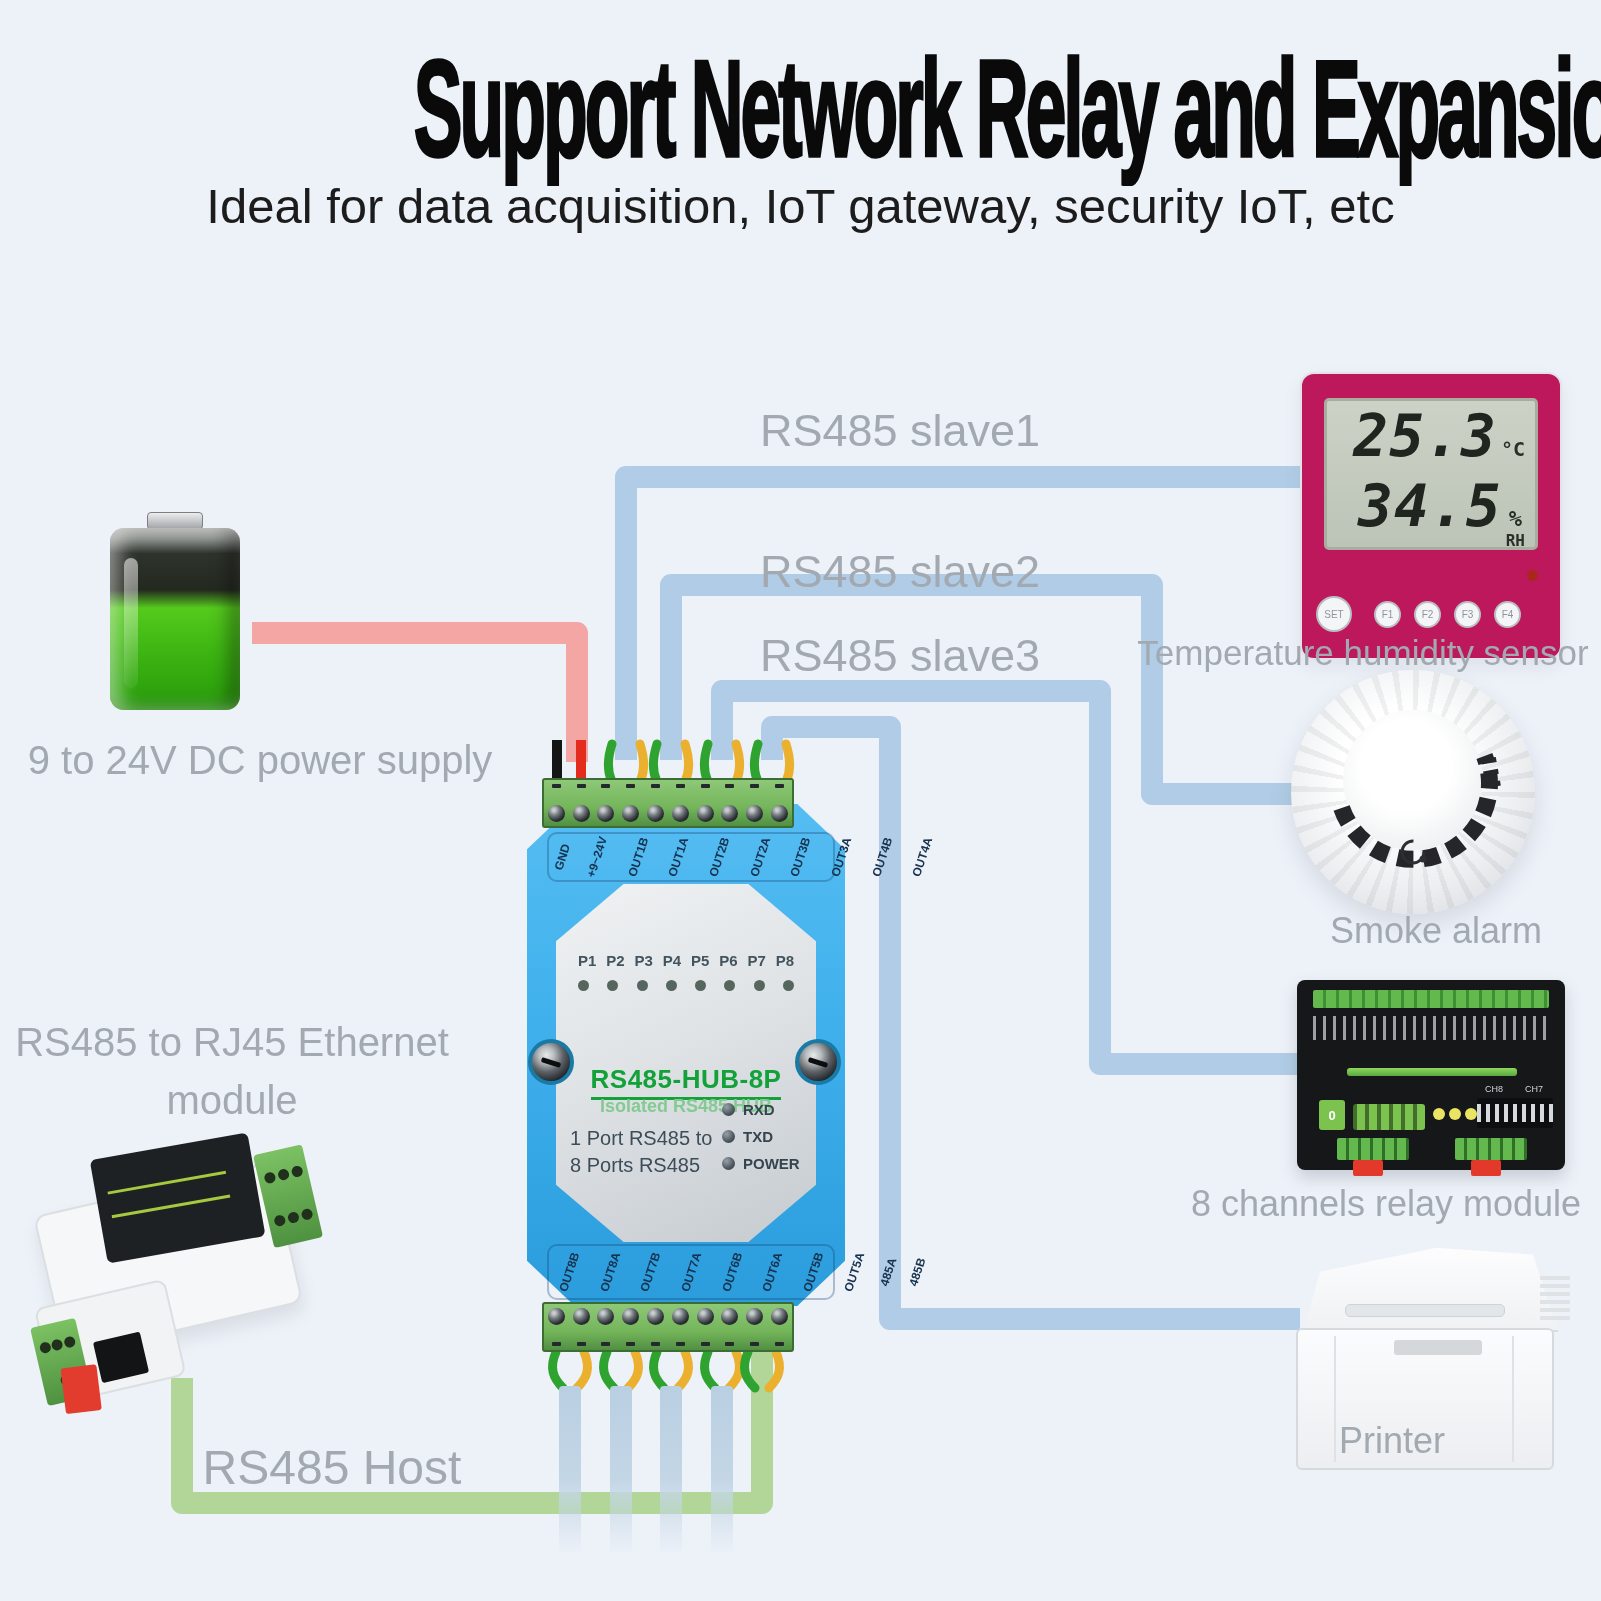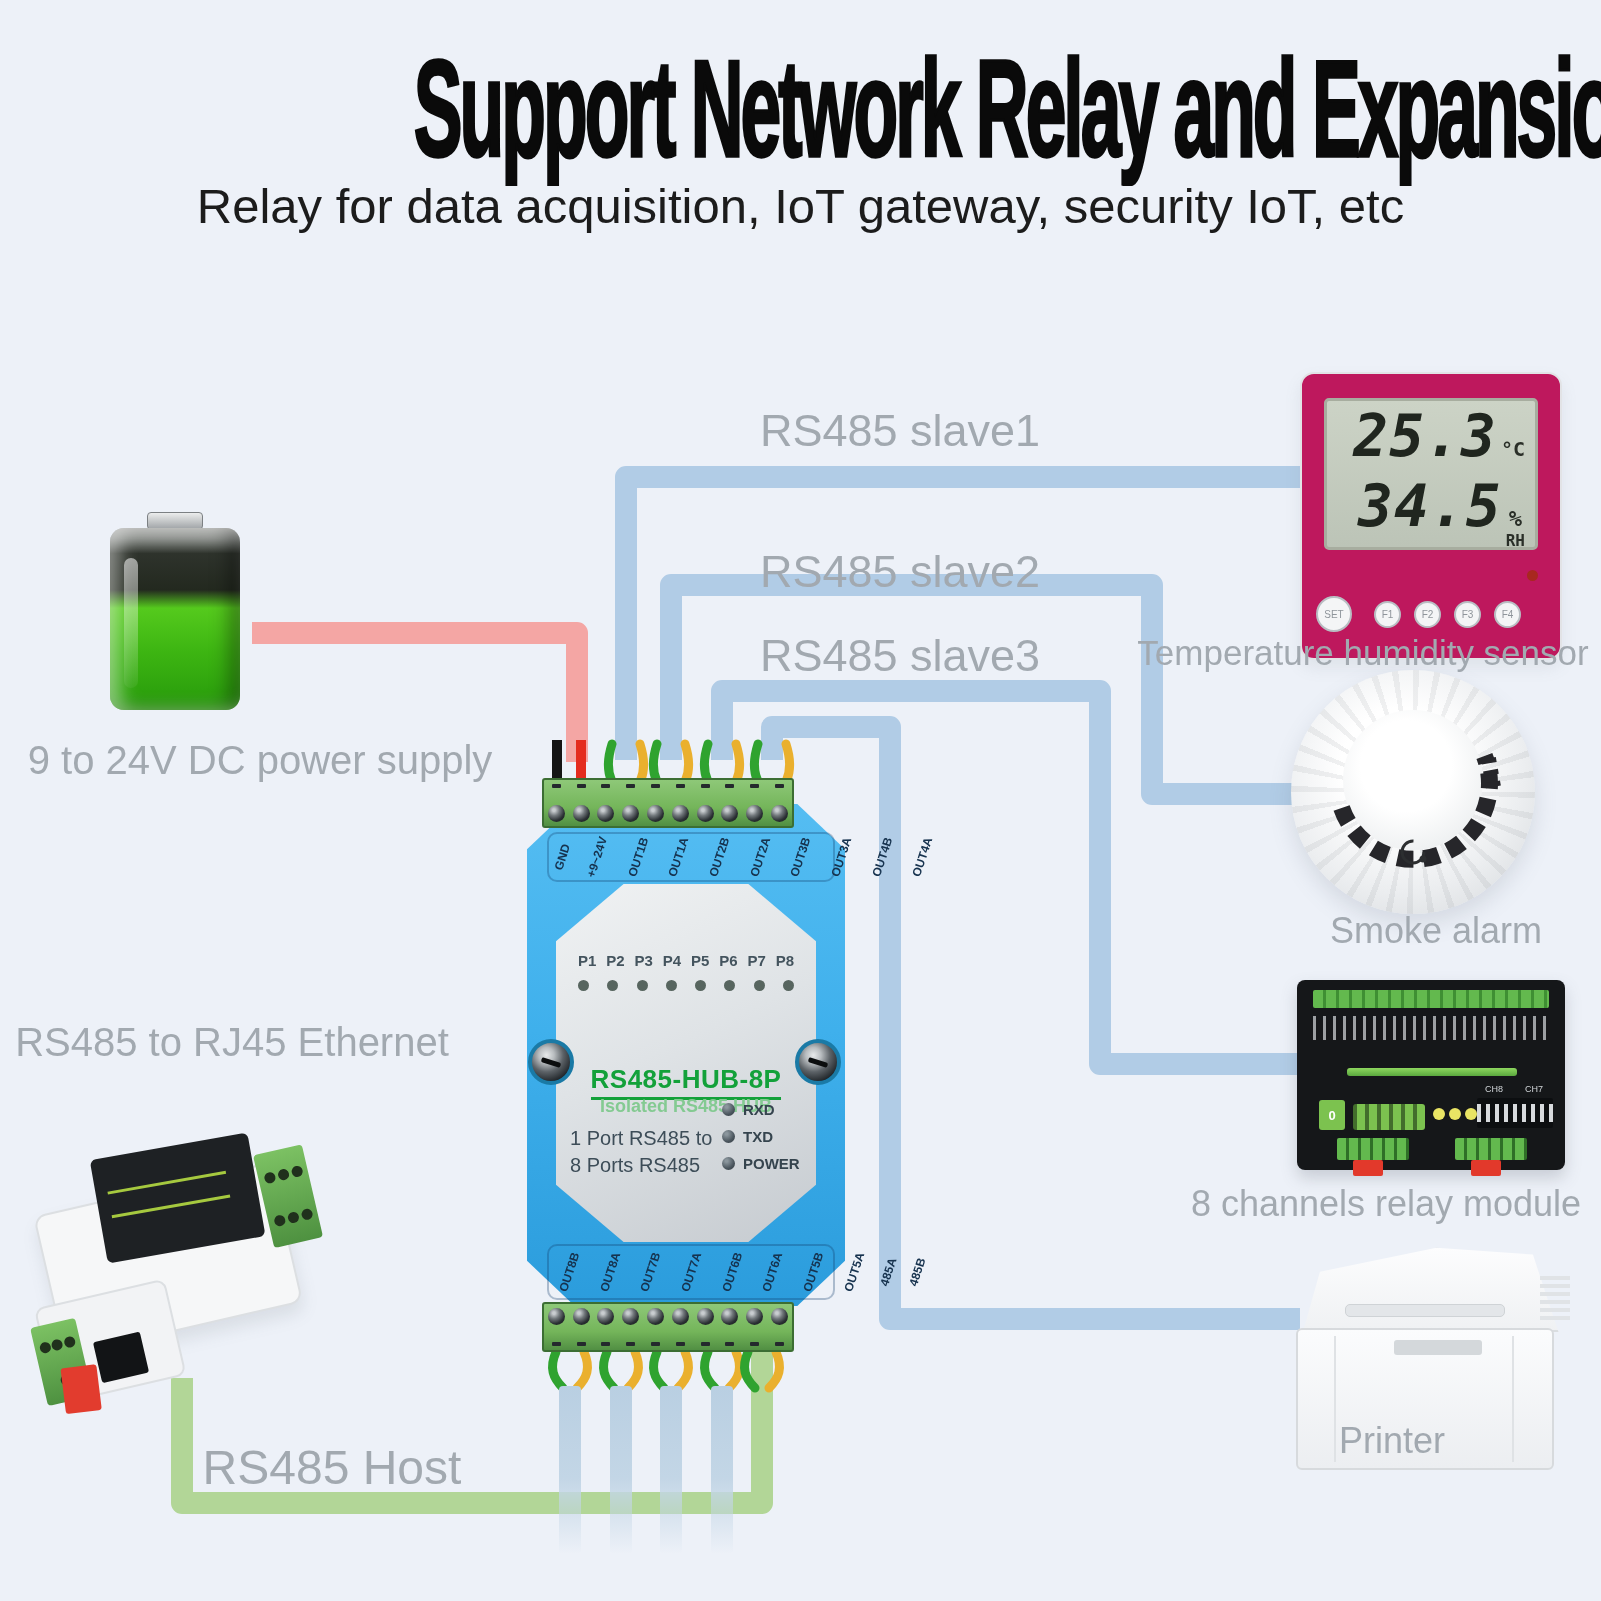--- a/index.html
+++ b/index.html
@@ -140,21 +140,21 @@
 </style>
 </head>
 <body>
 
 <div id="canvas">
 
   <div class="title-wrap">
     <div class="title">Support Network Relay and Expansion</div>
   </div>
   <div class="subtitle-wrap">
-    <div class="subtitle">Relay for data acquisition, IoT gateway, security IoT, etc</div>
+    <div class="subtitle">Ideal for data acquisition, IoT gateway, security IoT, etc</div>
   </div>
 
   <svg class="abs" width="1601" height="1601" viewBox="0 0 1601 1601" style="left:0;top:0" fill="none" stroke-linejoin="round" stroke-linecap="butt">
     <path stroke-width="22" d="M252,633 L577,633 L577,762" stroke="#f4a6a4"></path>
     <path stroke-width="22" d="M626,760 L626,477 L1315,477" stroke="#b1cce6"></path>
     <path stroke-width="22" d="M671,760 L671,585 L1152,585 L1152,794 L1315,794" stroke="#b1cce6"></path>
     <path stroke-width="22" d="M722,760 L722,691 L1100,691 L1100,1064 L1315,1064" stroke="#b1cce6"></path>
     <path stroke-width="22" d="M772,760 L772,727 L890,727 L890,1319 L1300,1319" stroke="#b1cce6"></path>
     <path stroke-width="22" d="M182,1378 L182,1503 L762,1503 L762,1352" stroke="#b2d697"></path>
 
@@ -375,20 +375,21 @@
     <div class="e-greenL">
       <i class="e-dot"></i>
         <i class="e-dot"></i>
         <i class="e-dot"></i>
         <i class="e-dot"></i>
     </div>
     <div class="e-rj45"></div>
     <div class="e-red"></div>
   </div>
   <div class="cap" style="left:12px;top:1020px;width:440px;font-size:40px;">RS485 to RJ45 Ethernet</div>
+  <div class="cap" style="left:12px;top:1078px;width:440px;font-size:40px;">module</div>
 
   <div class="abs sensor">
     <div class="lcd">
       <div class="lcdrow" style="top:6px;">
         <span class="lcd-num">25.3</span>
         <span class="lcd-unit" style="font-size:20px;">°C</span>
       </div>
       <div class="lcdrow" style="top:76px;">
         <span class="lcd-num">34.5</span>
         <span style="display:inline-flex;flex-direction:column;align-items:center;margin-left:4px;">

